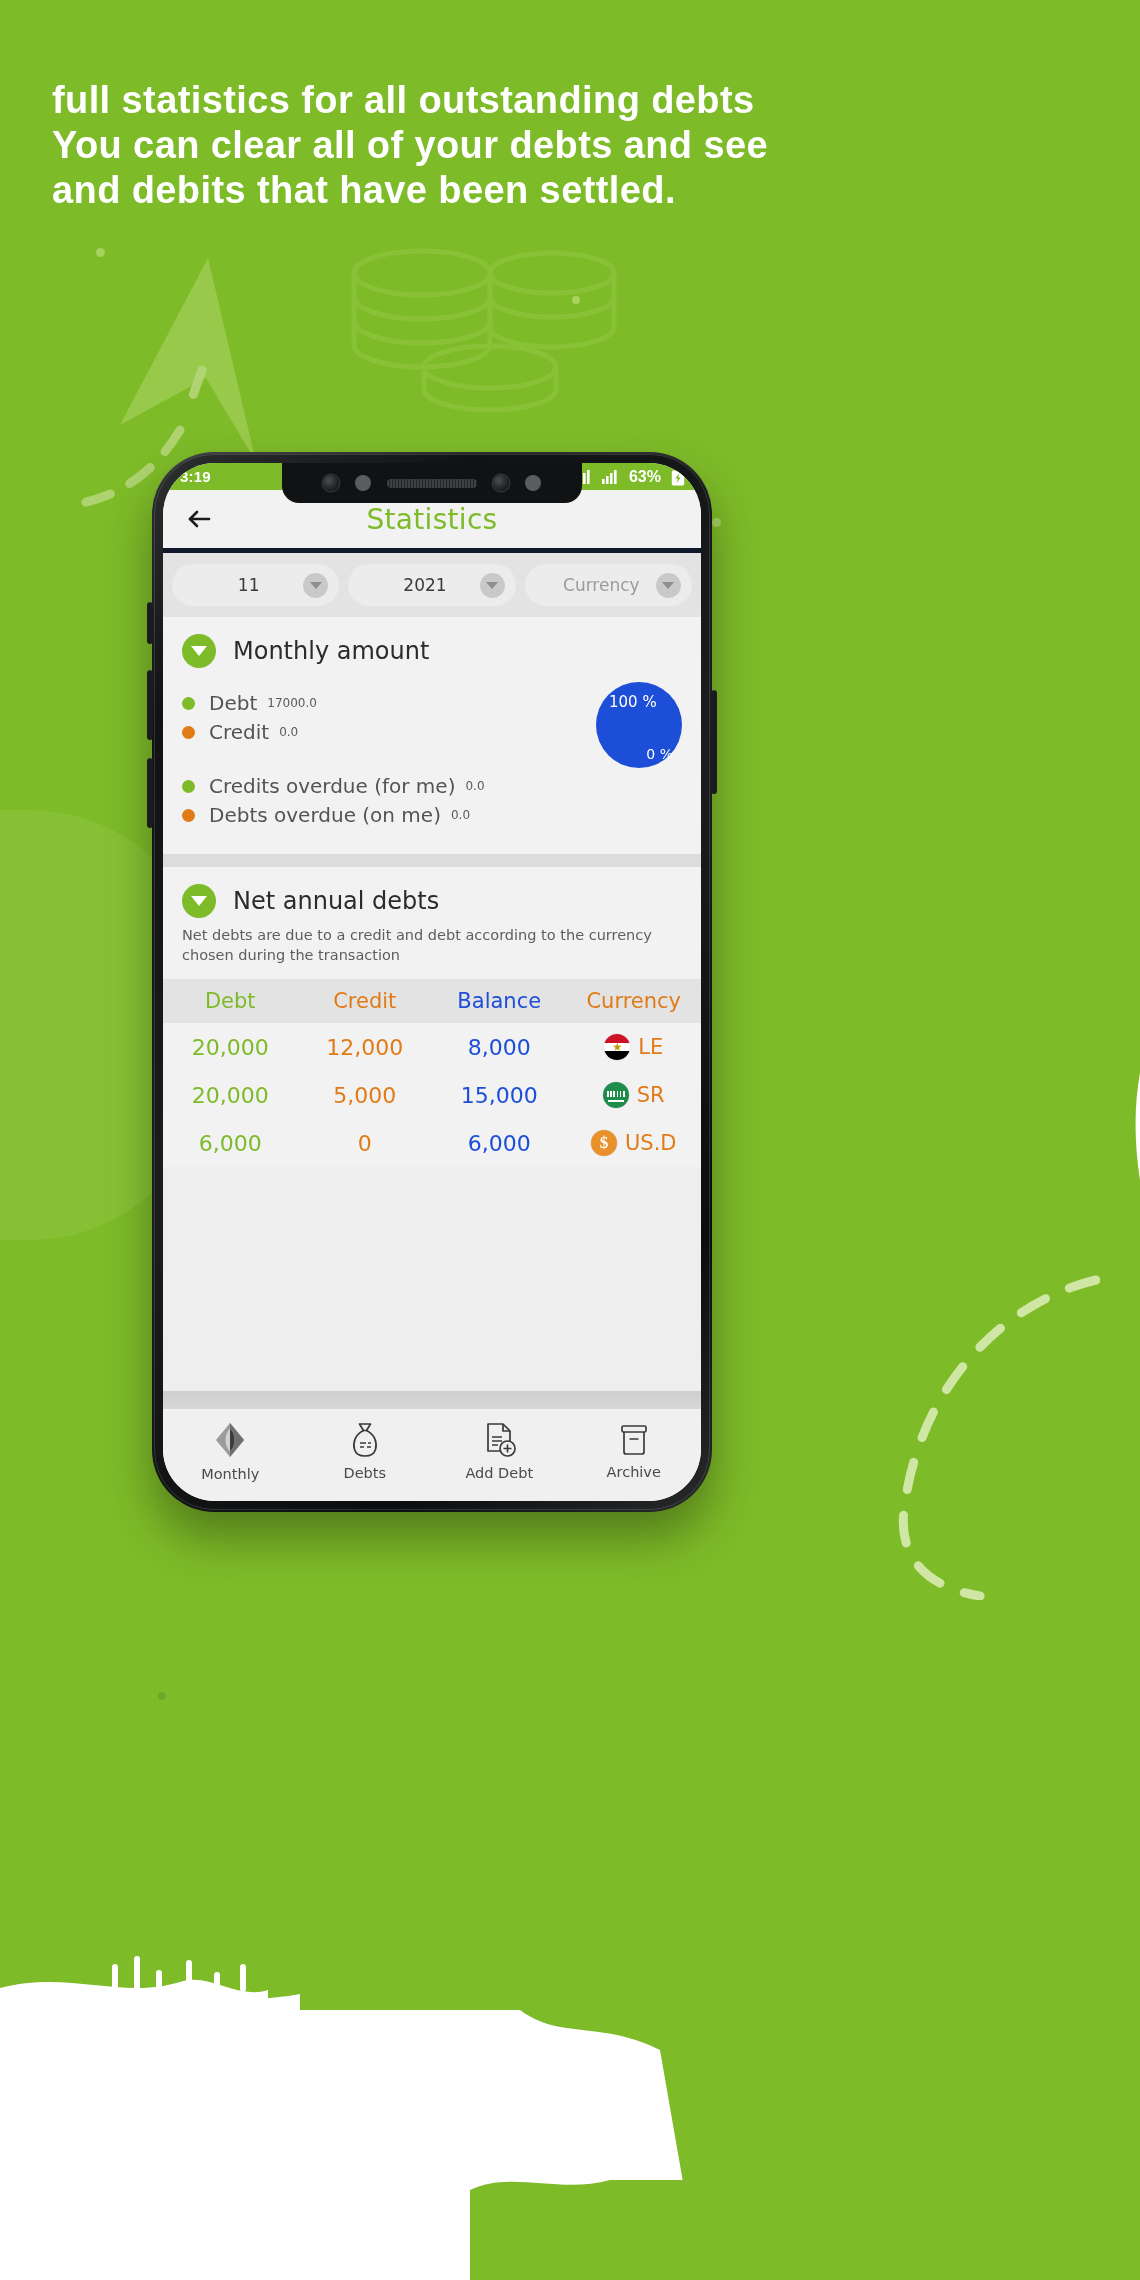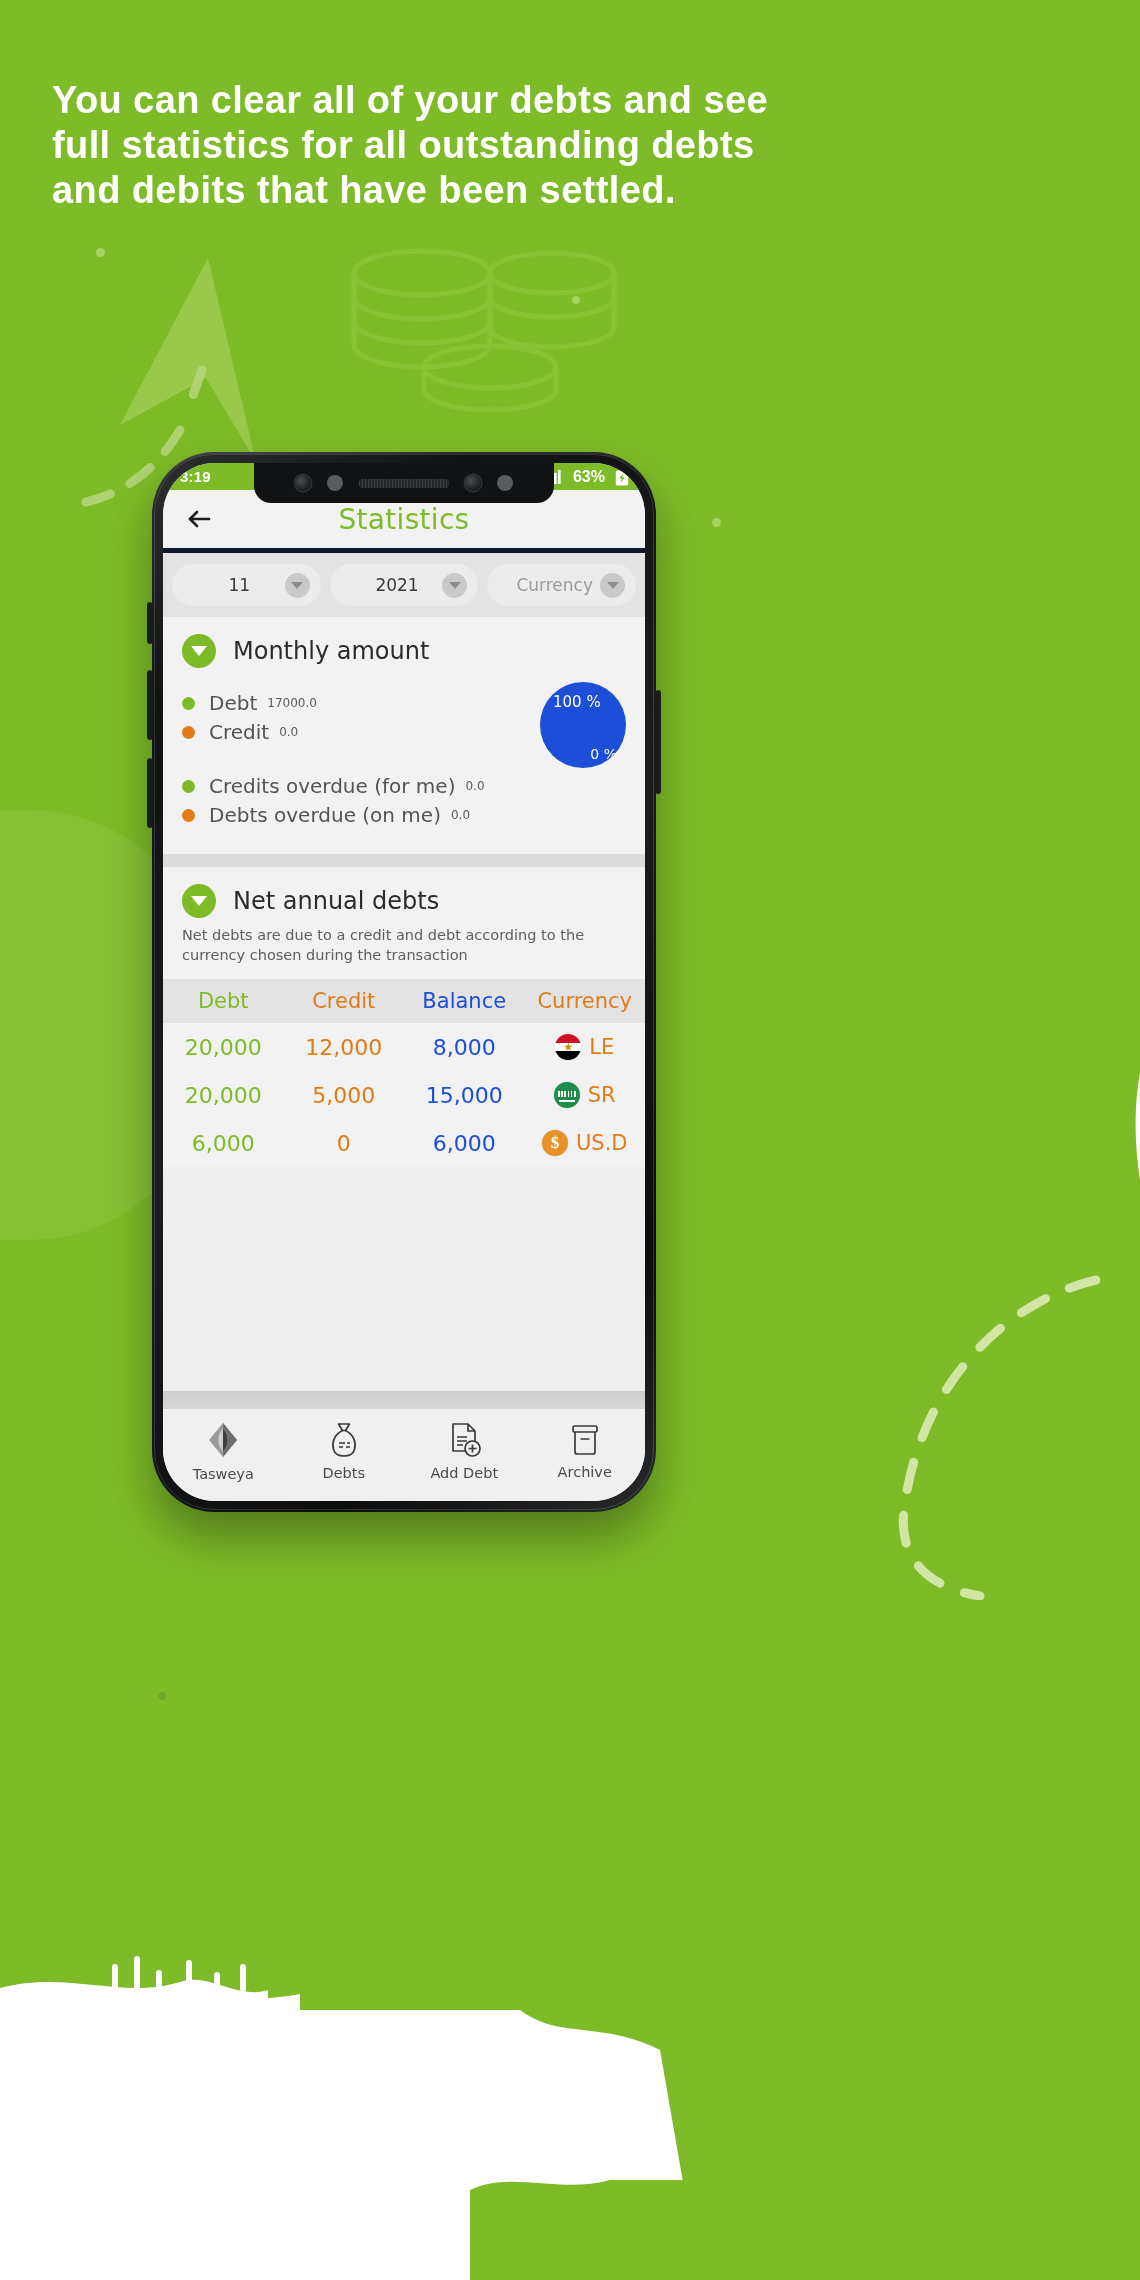--- a/index.html
+++ b/index.html
@@ -28,21 +28,21 @@
   
   #headline {
     position:absolute; left:52px; top:78px; width:740px;
     color:#ffffff; font-size:38px; font-weight:bold; line-height:1.18;
     letter-spacing:.4px;
   }
   #headline .ln { display:block; white-space:nowrap; }
 
   
   #phone {
-    position:absolute; left:152px; top:452px; width:504px; height:1060px;
+    position:absolute; left:152px; top:452px; width:560px; height:1060px;
     border-radius:62px;
     background:linear-gradient(140deg,#2d2f31 0%,#111214 18%,#1c1d1f 50%,#0c0d0e 82%,#27292b 100%);
     box-shadow: 0 26px 46px rgba(0,0,0,.33), 0 2px 0 rgba(255,255,255,.10) inset;
     padding:11px;
   }
   #phone:before{ 
     content:""; position:absolute; inset:2px; border-radius:60px;
     border:1.5px solid rgba(255,255,255,.14); pointer-events:none;
   }
   .side-btn{ position:absolute; background:#1a1b1d; border-radius:3px;
@@ -245,22 +245,22 @@
       <rect x="156" y="110" width="6" height="22" rx="3"></rect>
       <rect x="186" y="100" width="6" height="30" rx="3"></rect>
       <rect x="214" y="112" width="6" height="22" rx="3"></rect>
       <rect x="240" y="104" width="6" height="28" rx="3"></rect>
     </g>
     <path fill="#7dbb28" d="M470 330 C510 310 560 334 610 320 L700 320 L700 420 L470 420 Z"></path>
   </svg>
 </div>
 
 <div id="headline">
+  <span class="ln">full statistics for all outstanding debts</span>
   <span class="ln">You can clear all of your debts and see</span>
-  <span class="ln">full statistics for all outstanding debts</span>
   <span class="ln">and debits that have been settled.</span>
 </div>
 
 <div id="phone">
   <span class="side-btn sb-1"></span>
   <span class="side-btn sb-2"></span>
   <span class="side-btn sb-3"></span>
   <span class="side-btn sb-r"></span>
 
   <div id="screen">
@@ -428,21 +428,21 @@
 
     <div id="bottomnav">
 
       <div class="navitem">
         <svg width="40" height="40" viewBox="0 0 40 40">
           <path d="M20 3 L34 20 L20 37 L6 20 Z" fill="#9b9b9b"></path>
           <path d="M20 3 L34 20 L20 37 Z" fill="#6f6f6f"></path>
           <path d="M20 9 C26 13 26 27 20 31 C14 27 14 13 20 9 Z" fill="#ffffff" opacity=".55"></path>
           <path d="M20 9 C26 13 26 27 20 31 Z" fill="#3d3d3d"></path>
         </svg>
-        <span class="nlabel">Tasweya</span>
+        <span class="nlabel">Monthly</span>
       </div>
 
       <div class="navitem">
         <svg width="38" height="38" viewBox="0 0 38 38">
           <g fill="none" stroke="#3a3a3a" stroke-width="1.7" stroke-linejoin="round">
             <path d="M13.5 3 L24.5 3 L20.5 9.5 L17.5 9.5 Z"></path>
             <path d="M17.5 9.5 C9 13.5 6.5 22 8.5 28.5 C10 33.5 15 35 19 35 C23 35 28 33.5 29.5 28.5 C31.5 22 29 13.5 20.5 9.5"></path>
             <path d="M14 22 H20 M14 26 H18 M22 22 H25 M21 26 H25"></path>
           </g>
         </svg>

